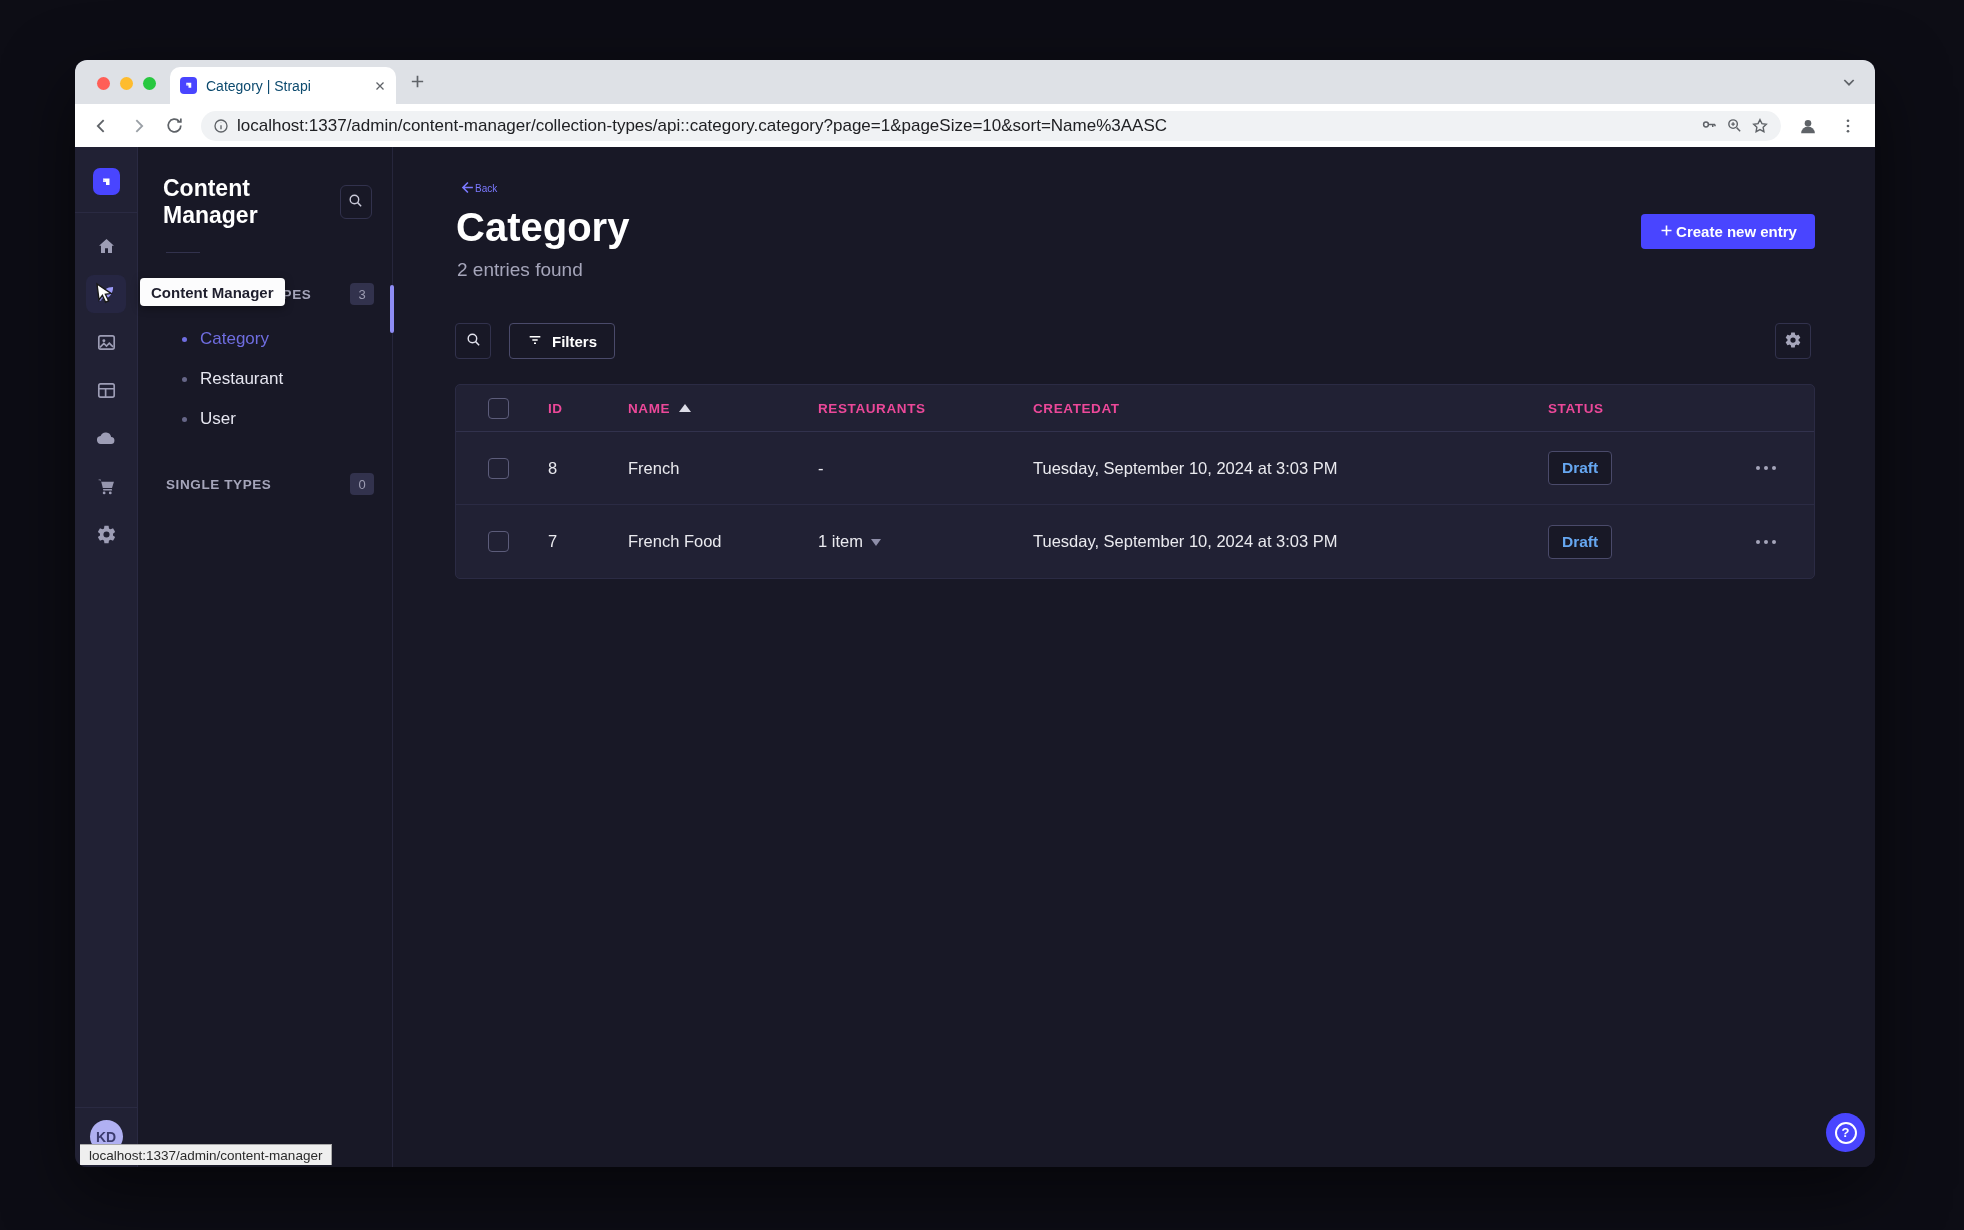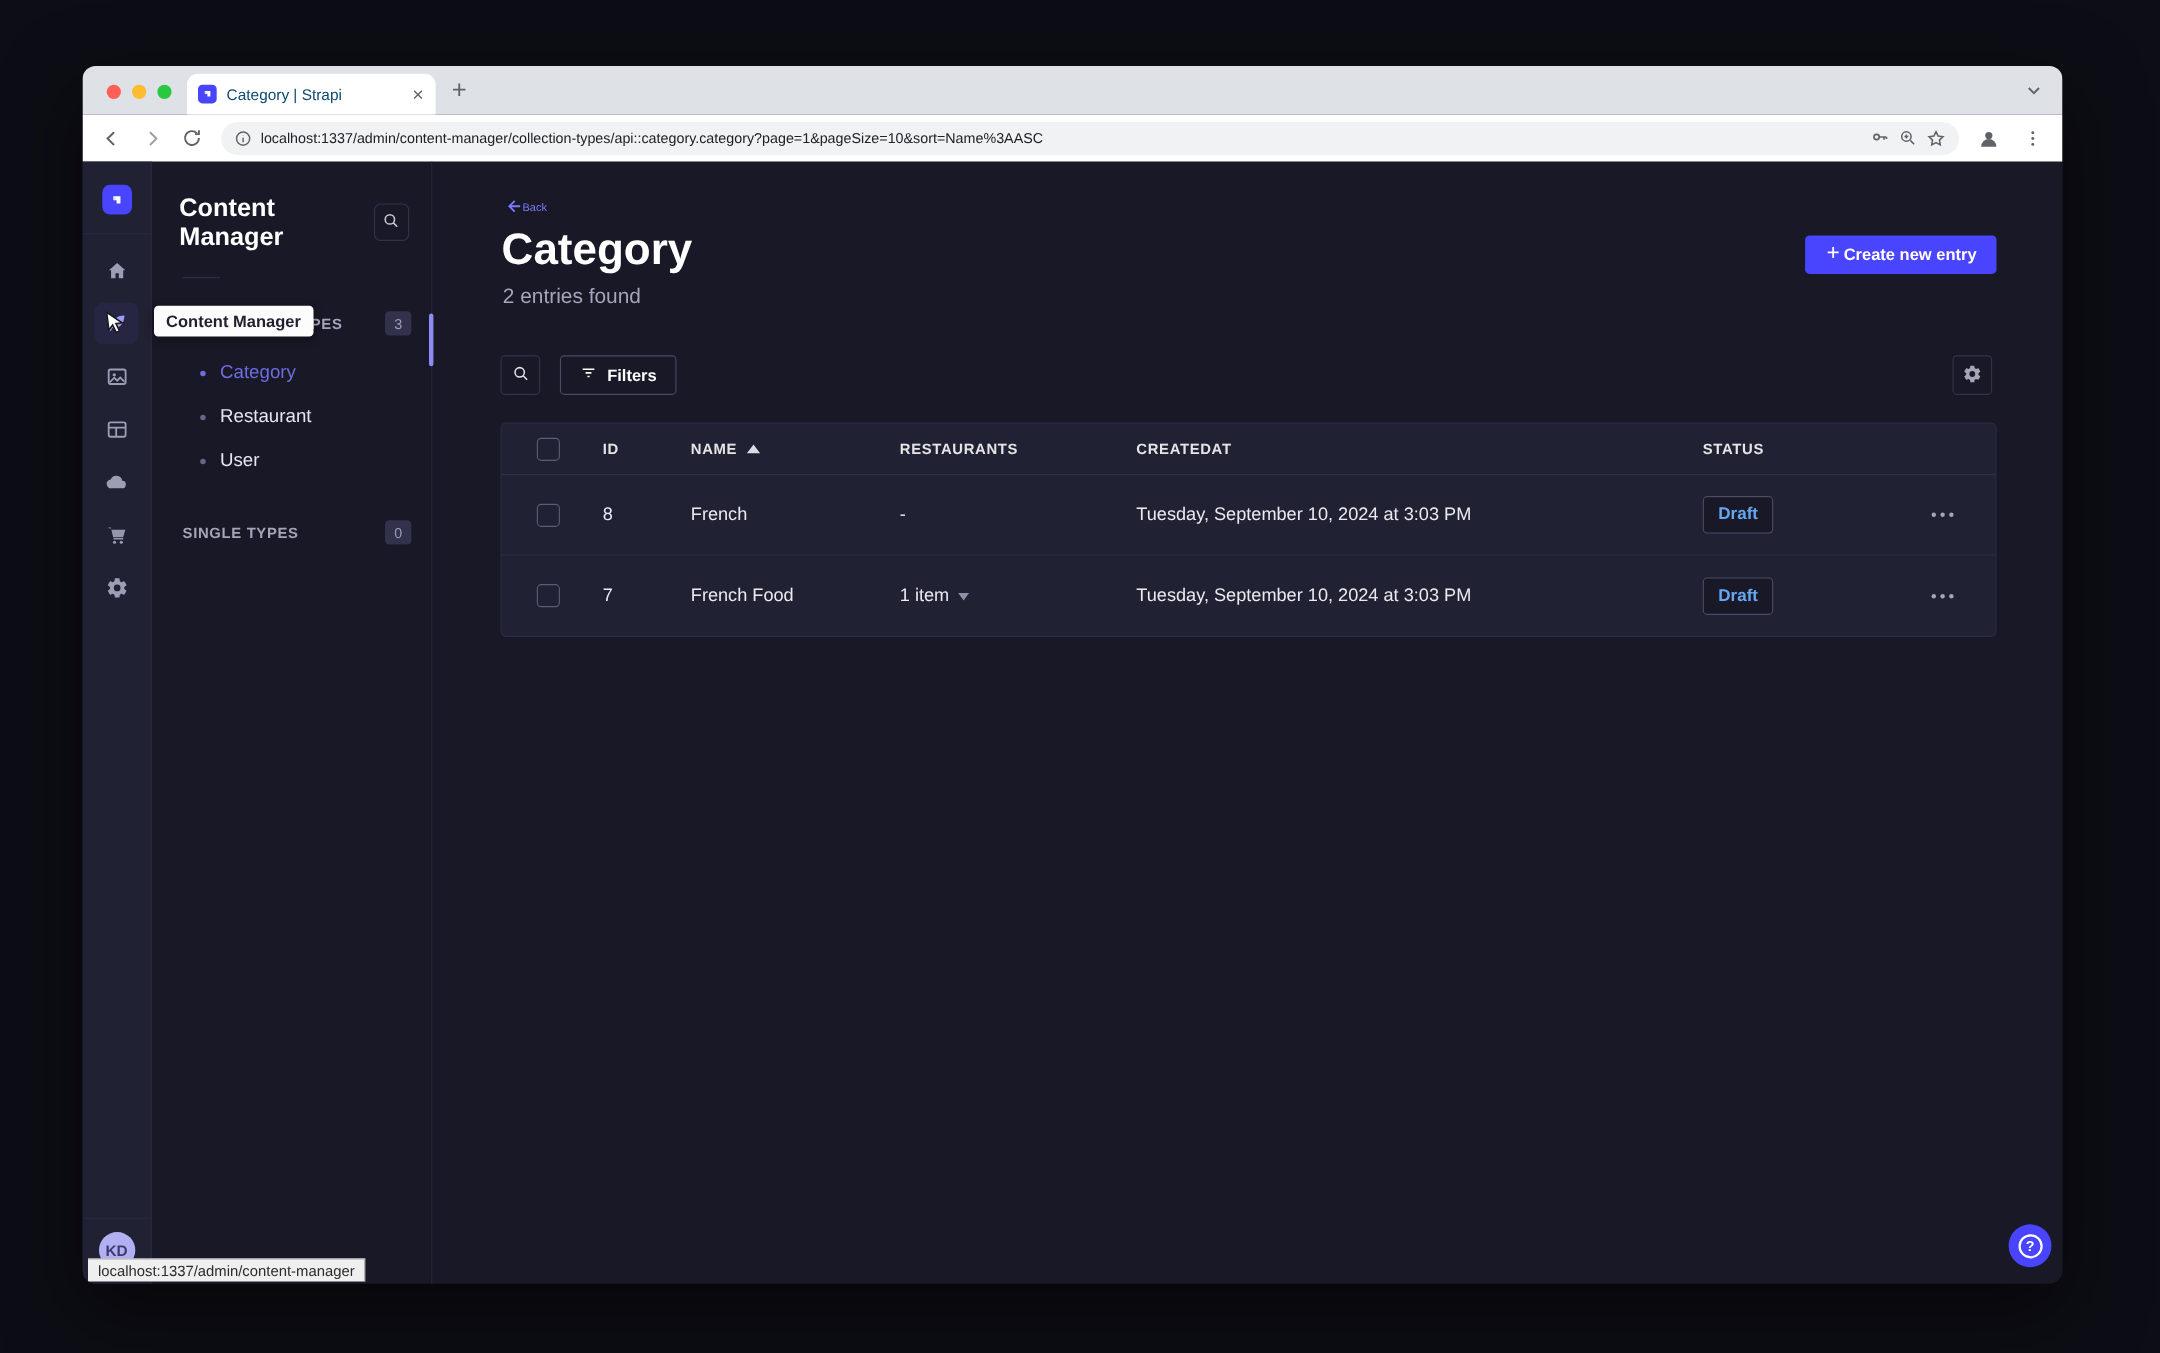--- a/index.html
+++ b/index.html
@@ -22,21 +22,21 @@
     align-items:center; justify-content:center; flex:none; }
   .tab-title { font-size:14px; color:#0c4a6e; white-space:nowrap; overflow:hidden; flex:1; }
   .tab-close { color:#5f6368; flex:none; display:flex; }
   .newtab-btn { position:absolute; left:334px; top:13px; color:#5f6368; display:flex; }
   .tabsearch-btn { position:absolute; right:18px; top:14px; color:#5f6368; display:flex; }
 
   .toolbar { height:43px; background:#ffffff; display:flex; align-items:center; padding:0 12px; gap:6px; }
   .nav-ico { width:30px; height:30px; display:flex; align-items:center; justify-content:center; border-radius:50%; }
   .omnibox { flex:1; height:30px; background:#f0f2f4; border-radius:15px; display:flex;
     align-items:center; padding:0 12px; gap:8px; margin:0 6px; min-width:0; }
-  .omni-url { font-size:13px; color:#202124; white-space:nowrap; overflow:hidden; flex:1; }
+  .omni-url { font-size:17px; color:#202124; white-space:nowrap; overflow:hidden; flex:1; }
   .omni-ico { color:#5f6368; display:flex; flex:none; }
   .chrome-right { display:flex; align-items:center; gap:10px; }
 
   
   .app { height:1020px; display:flex; background:#181826; position:relative; }
 
   
   .rail { width:63px; background:#212134; border-right:1px solid #2a2a42; display:flex;
     flex-direction:column; align-items:center; flex:none; }
   .rail-logo { width:27px; height:27px; border-radius:7px; background:#4945ff; margin-top:21px;
@@ -95,21 +95,21 @@
     color:#e3e3ee; display:flex; align-items:center; justify-content:center; }
   .filters-btn { height:36px; margin-left:18px; padding:0 17px; border:1px solid #4a4a6a; border-radius:4px;
     background:transparent; color:#fff; font-size:15px; font-weight:600; display:flex; align-items:center; gap:9px; }
   .gear-btn { margin-left:auto; color:#a5a5ba; }
 
   
   .table-card { position:absolute; left:62px; top:237px; width:1360px; background:#212134;
     border:1px solid #2b2b44; border-radius:5px; }
   .trow { display:grid; grid-template-columns:92px 80px 190px 215px 515px 190px 1fr; align-items:center; }
   .thead { height:47px; border-bottom:1px solid #32324d; }
-  .th { font-size:13.5px; font-weight:700; letter-spacing:.6px; color:#e5e5e5; display:flex; align-items:center; gap:9px; }
+  .th { font-size:13.5px; font-weight:700; letter-spacing:.6px; color:#ec4899; display:flex; align-items:center; gap:9px; }
   .tbody-row { height:73px; border-bottom:1px solid #2b2b44; }
   .tbody-row:last-child { border-bottom:none; }
   .td { font-size:16.5px; color:#eaeaef; display:flex; align-items:center; gap:8px; }
   .cb-cell { padding-left:32px; }
   .checkbox { width:21px; height:21px; border:1px solid #5c5c7a; border-radius:4px; background:transparent; }
   .sort-asc { width:0; height:0; border-left:6px solid transparent; border-right:6px solid transparent;
     border-bottom:8px solid #dcdce6; }
   .chev-down { width:0; height:0; border-left:5.5px solid transparent; border-right:5.5px solid transparent;
     border-top:7px solid #8e8ea9; margin-top:2px; }
   .status-badge { height:34px; padding:0 13px; border:1px solid #4a4a6a; border-radius:4px; background:#181826;

